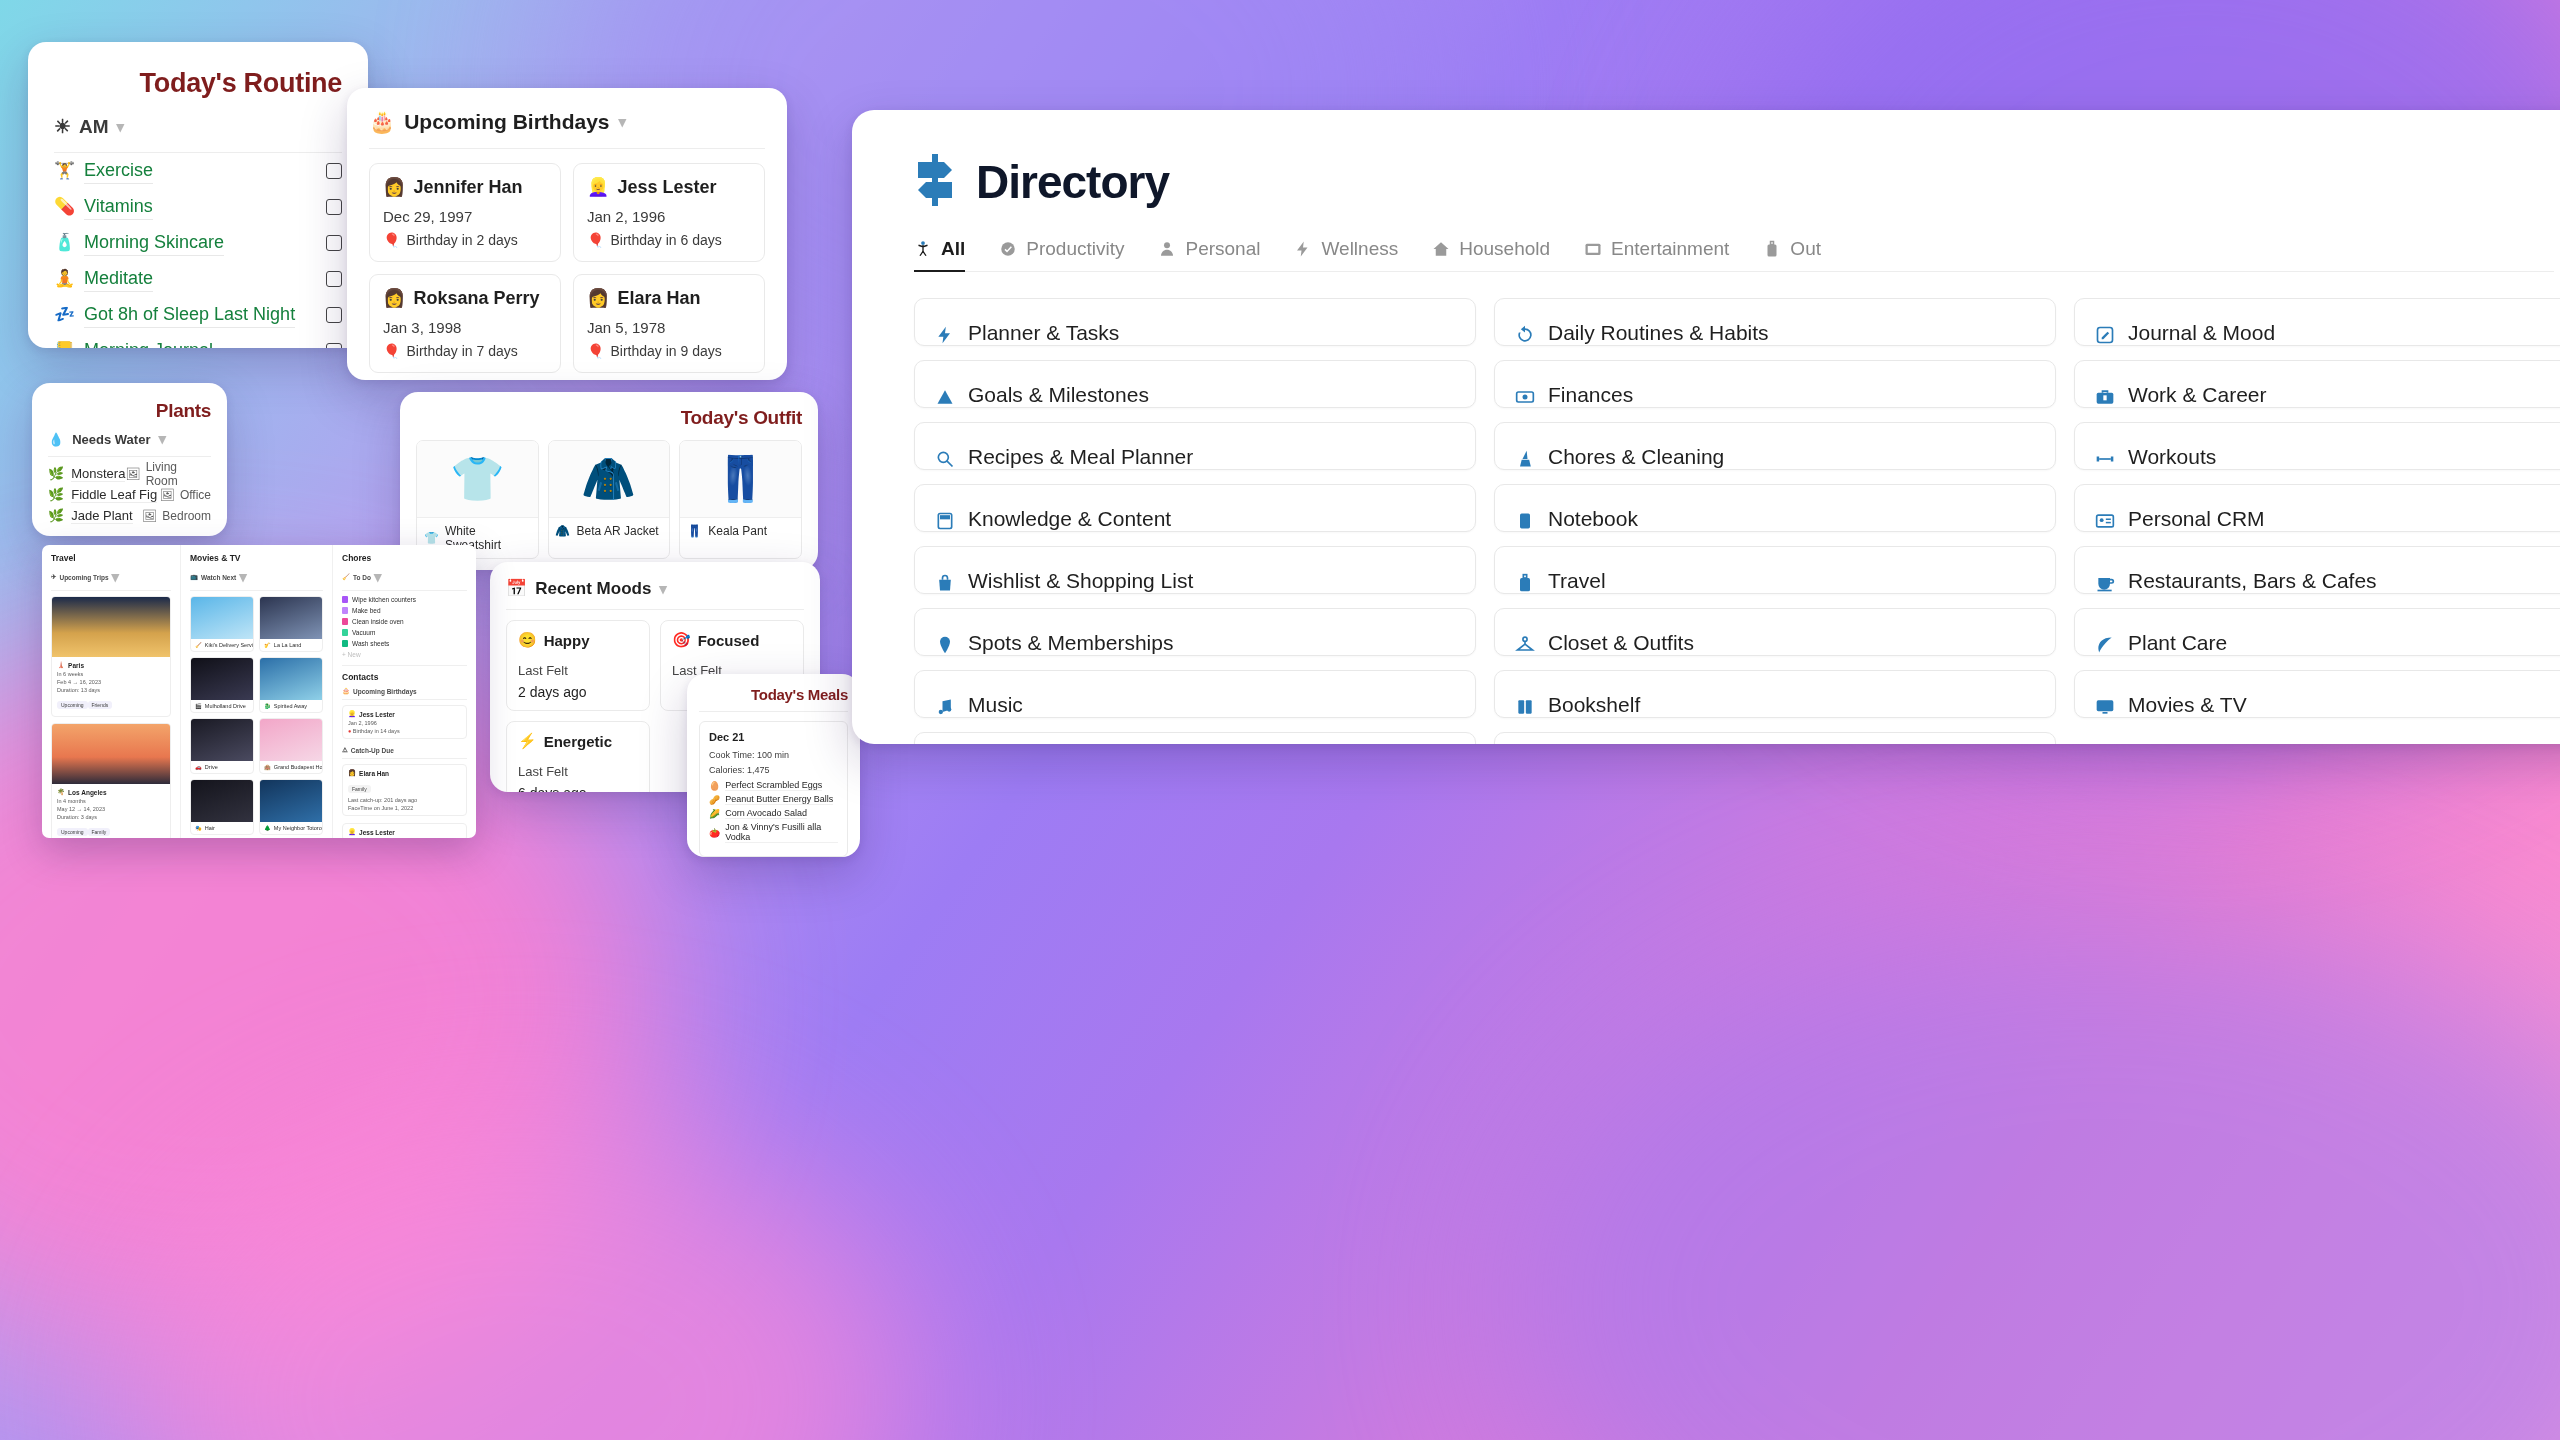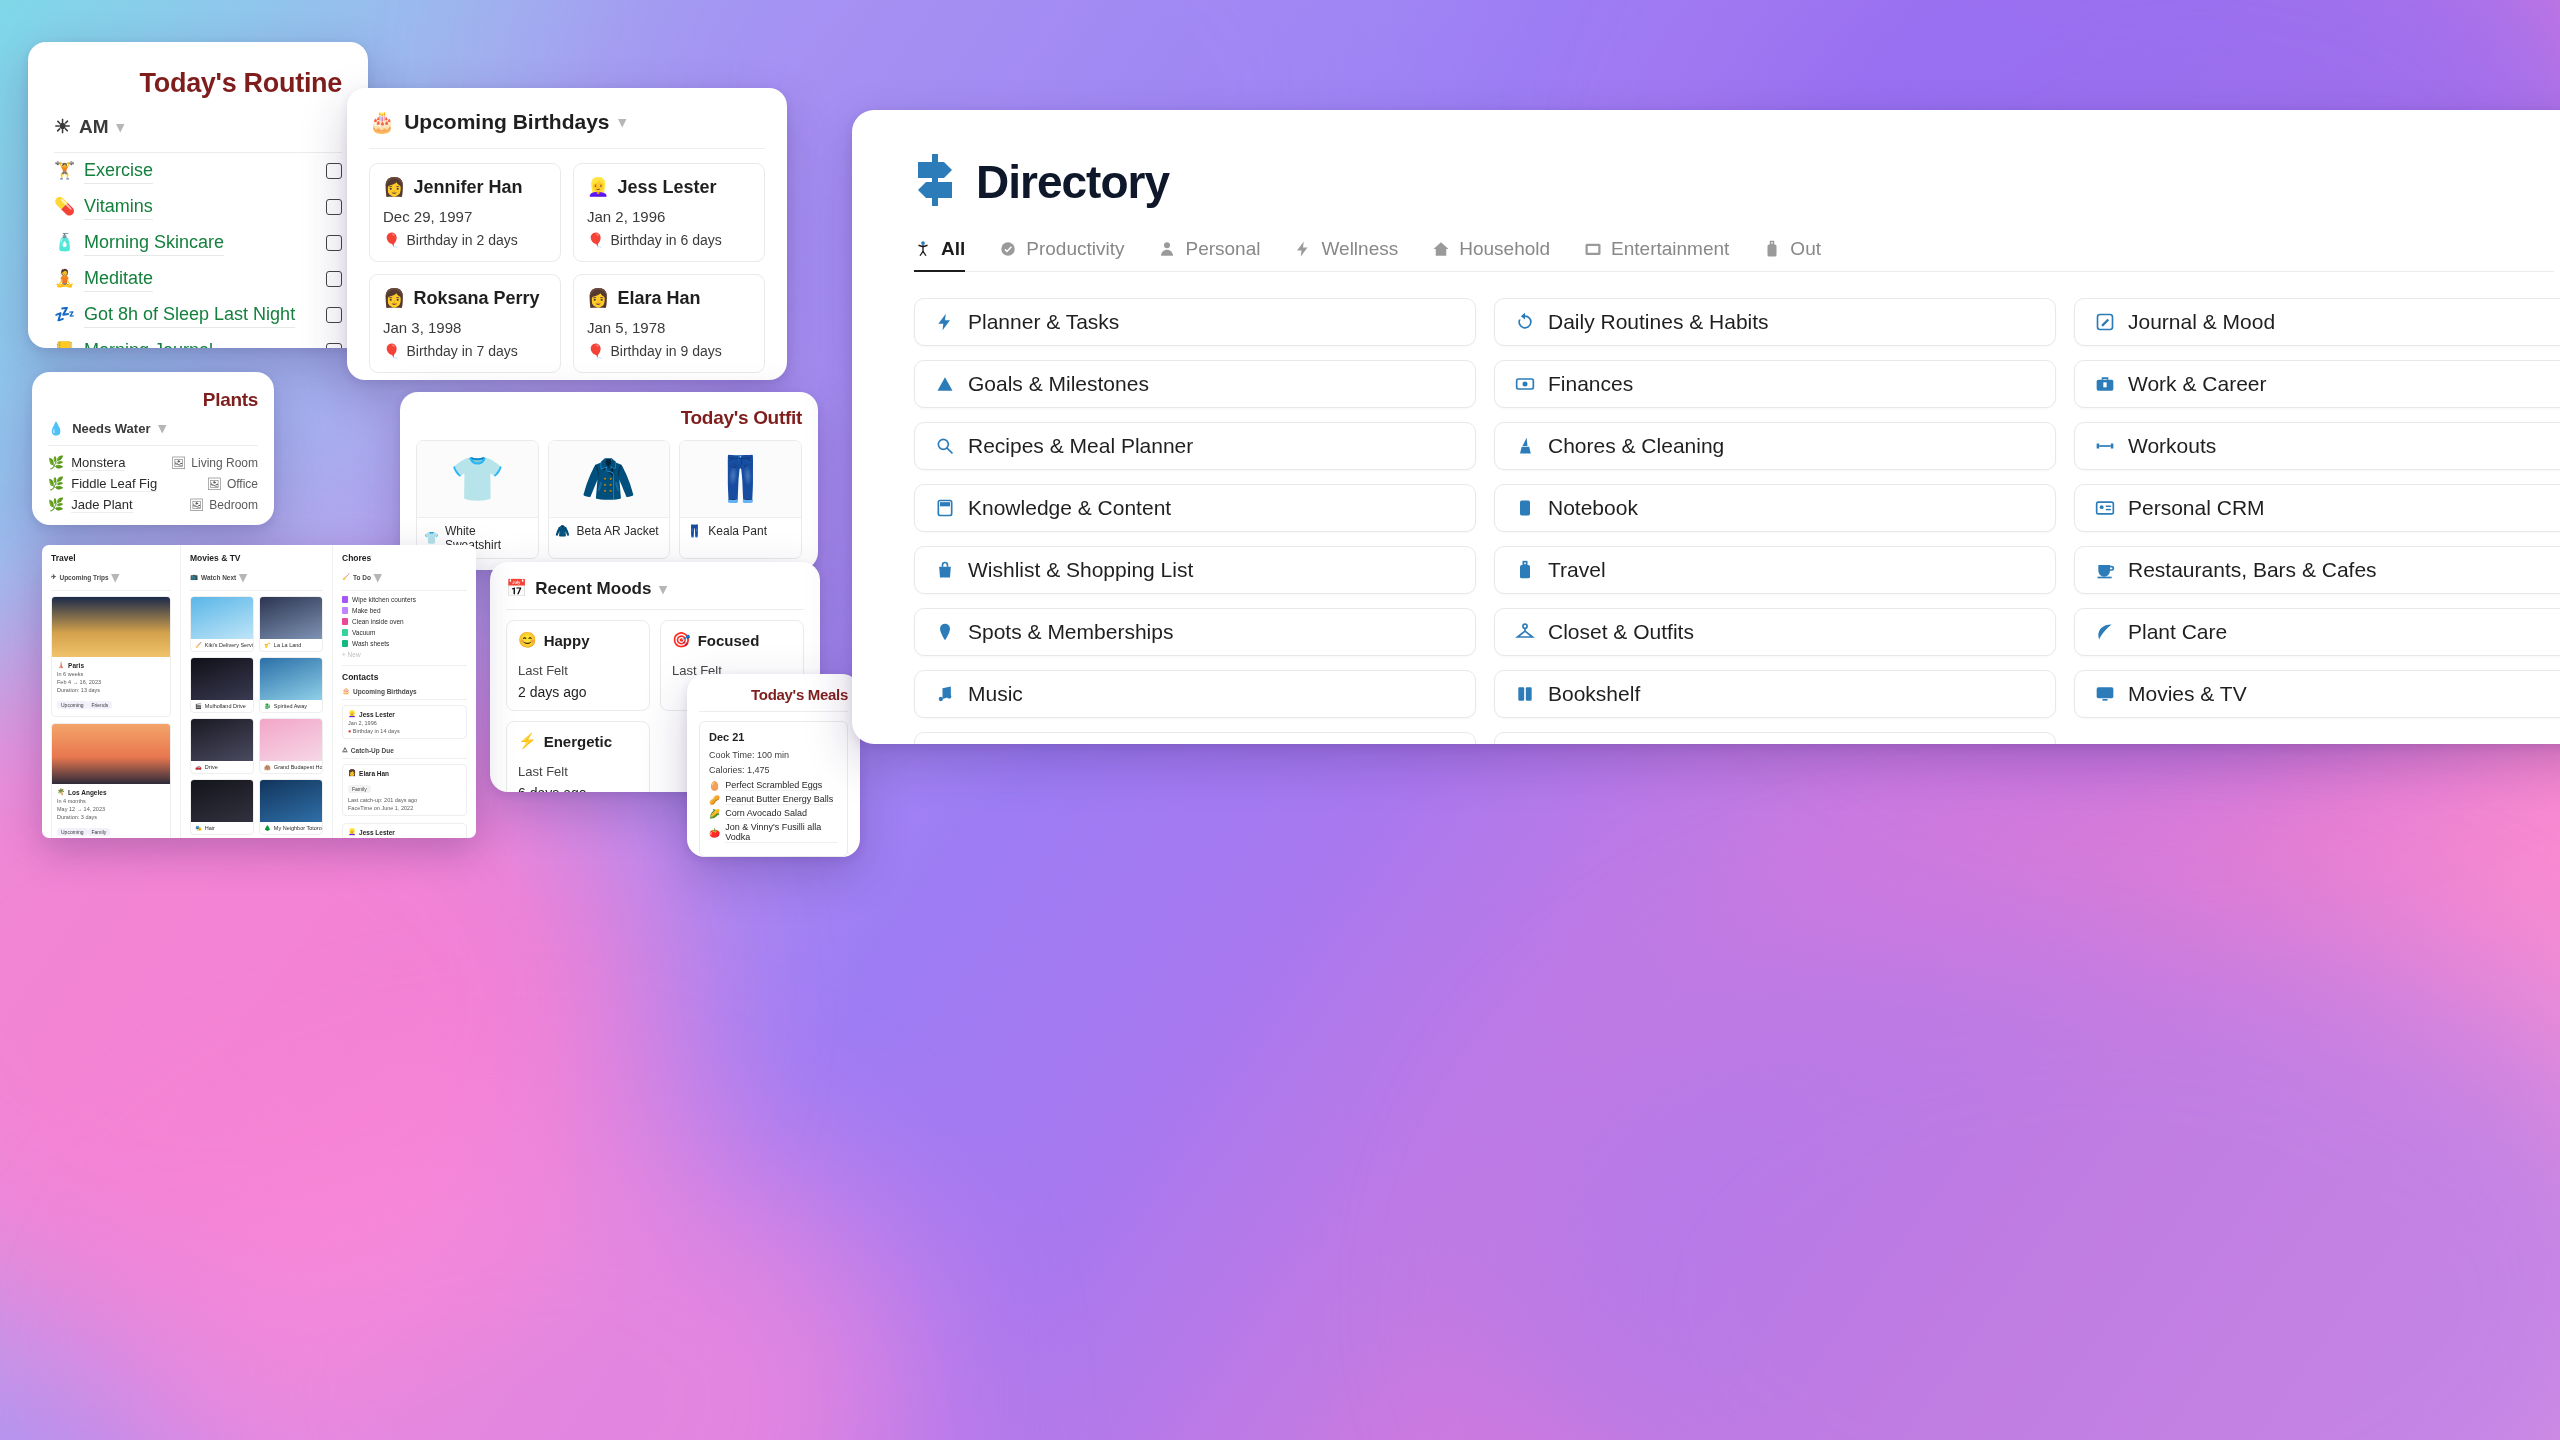--- a/index.html
+++ b/index.html
@@ -69,21 +69,21 @@
     background: #fff;
   }
   .bd-name {
     display: flex; align-items: center; gap: 8px;
     font-size: 18px; font-weight: 700; color: #1f1f1f; margin-bottom: 10px;
   }
   .bd-date { font-size: 15px; color: #3b3b3b; margin-bottom: 7px; }
   .bd-status { font-size: 14px; color: #3b3b3b; display: flex; align-items: center; gap: 6px; }
 
   
-  #plants { left: 32px; top: 372px; width: 242px; height: 153px; padding: 17px 16px 0 16px; }
+  #plants { left: 32px; top: 383px; width: 195px; height: 153px; padding: 17px 16px 0 16px; }
   #plants .card-title { font-size: 19px; margin-bottom: 8px; }
   #plants .view-chip { font-size: 13px; margin-bottom: 8px; }
   .plant-row {
     display: flex; align-items: center; justify-content: space-between;
     height: 21px; font-size: 13px;
   }
   .plant-left { display: flex; align-items: center; gap: 7px; color: #2b2b2b; }
   .plant-left .pn { border-bottom: 1px solid #ededed; }
   .plant-tag {
     display: flex; align-items: center; gap: 5px;
@@ -201,21 +201,21 @@
   .dir-tab.active::after {
     content: ""; position: absolute; left: 0; right: 0; bottom: -1px;
     height: 2.5px; background: #1c1c1c;
   }
   .dir-grid {
     display: grid; grid-template-columns: repeat(3, 562px);
     gap: 14px 18px; width: 1740px;
   }
   .dir-item {
     border: 1px solid #e8e8e8; border-radius: 10px; height: 48px;
-    display: flex; align-items: center; gap: 13px; padding: 0 20px;
+    display: flex; align-items: flex-end; gap: 13px; padding: 0 20px;
     font-size: 21px; color: #1f1f1f; background: #fff;
     box-shadow: 0 1px 2px rgba(0,0,0,.03);
   }
   .ico { flex: 0 0 auto; display: inline-flex; align-items: center; justify-content: center; }
 </style>
 </head>
 <body>
 
 <div class="bg-blob blob-a"></div>
 <div class="bg-blob blob-b"></div>

